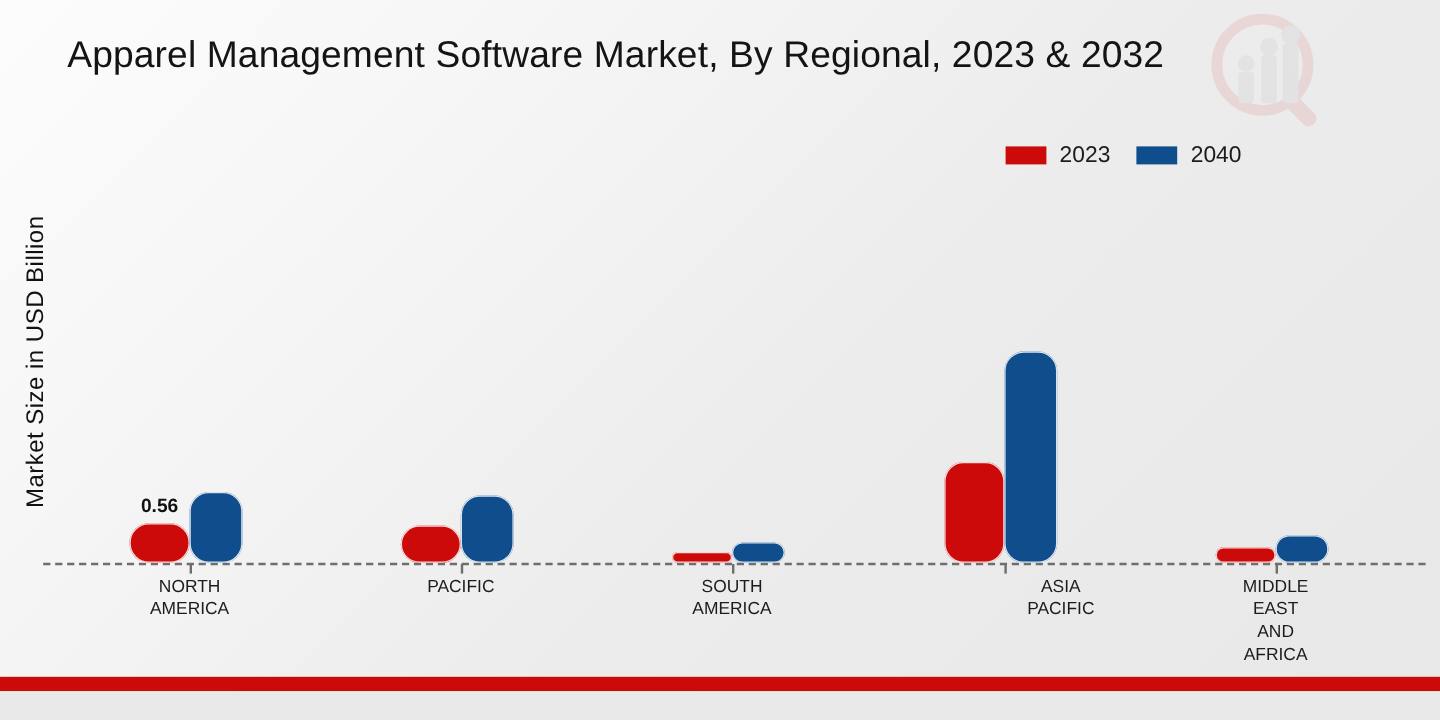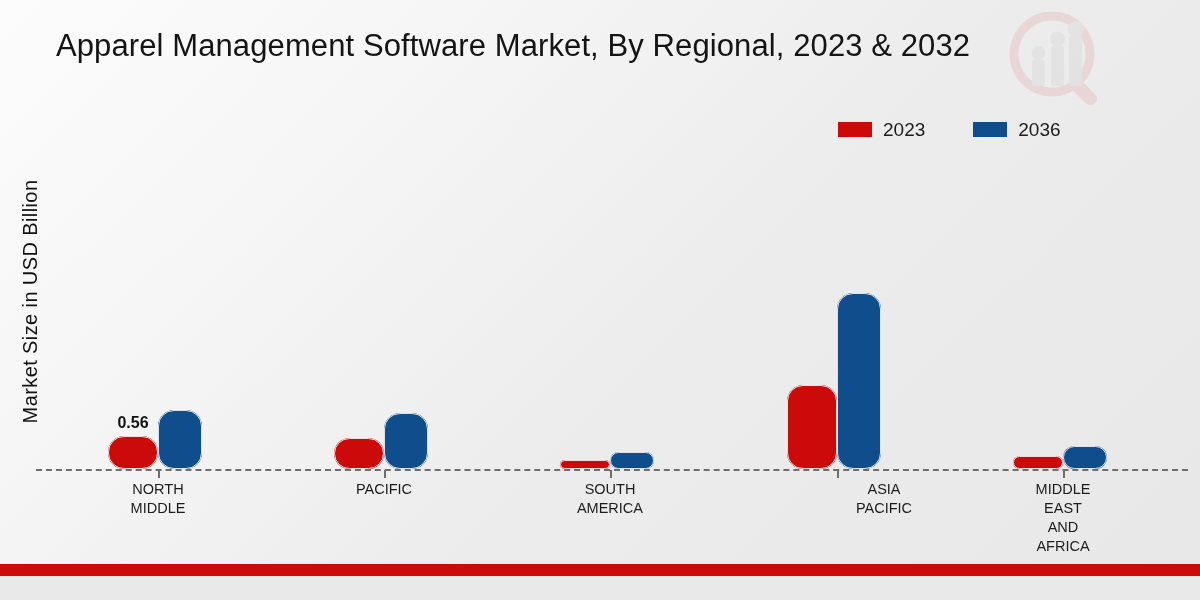--- a/index.html
+++ b/index.html
@@ -24,21 +24,21 @@
   
   #chart-title{
     position:absolute;left:56px;top:28px;
     font-size:31px;font-weight:400;color:#141414;
     letter-spacing:.1px;white-space:nowrap;
   }
 
   
   #legend{
     position:absolute;left:838px;top:120px;
-    display:flex;align-items:center;gap:48px;
+    display:flex;align-items:center;gap:22px;
   }
   .legend-item{display:flex;align-items:center;gap:11px;}
   .legend-swatch{width:34px;height:15px;display:block;}
   .legend-label{font-size:19px;color:#1c1c1c;line-height:1;}
 
   
   #y-axis-title{
     position:absolute;left:-150px;top:290px;width:360px;
     transform:rotate(-90deg);transform-origin:center center;
     text-align:center;font-size:20px;color:#111;letter-spacing:.4px;
@@ -107,38 +107,38 @@
 
   <div id="chart-title">Apparel Management Software Market, By Regional, 2023 &amp; 2032</div>
 
   <div id="legend">
     <div class="legend-item">
       <span class="legend-swatch" style="background:#cc0a0a"></span>
       <span class="legend-label">2023</span>
     </div>
     <div class="legend-item">
       <span class="legend-swatch" style="background:#0f4d8c"></span>
-      <span class="legend-label">2036</span>
+      <span class="legend-label">2040</span>
     </div>
   </div>
 
   <div id="y-axis-title">Market Size in USD Billion</div>
 
   <div id="plot">
     <div id="baseline"></div>
 
     <div class="group" style="left:108px;">
       <span class="bar red" style="width:50px;height:33px;">
         <span class="bar-value">0.56</span>
       </span>
       <span class="bar blue" style="width:44px;height:59px;"></span>
     </div>
     <div class="tick" style="left:158px;"></div>
     <div class="cat-label" style="left:158px;width:160px;">NORTH
-MIDDLE</div>
+AMERICA</div>
 
     <div class="group" style="left:334px;">
       <span class="bar red" style="width:50px;height:31px;"></span>
       <span class="bar blue" style="width:44px;height:56px;"></span>
     </div>
     <div class="tick" style="left:384px;"></div>
     <div class="cat-label" style="left:384px;width:160px;">PACIFIC</div>
 
     <div class="group" style="left:560px;">
       <span class="bar red" style="width:50px;height:9px;"></span>

